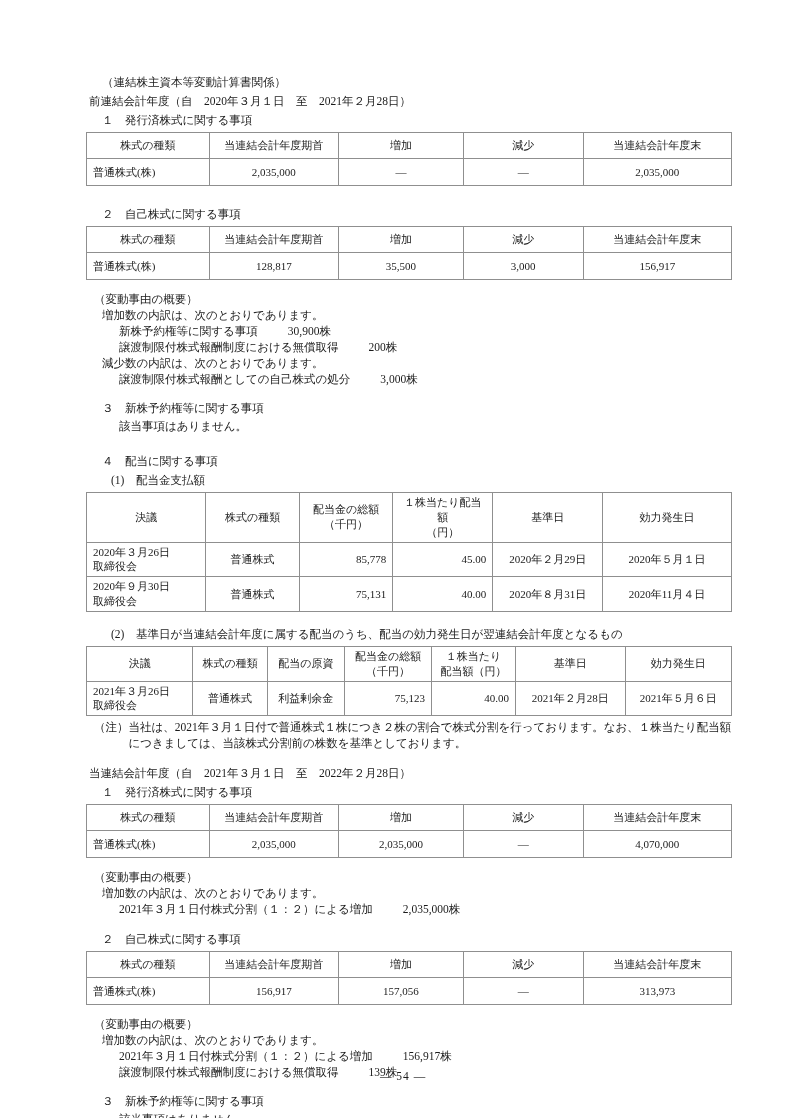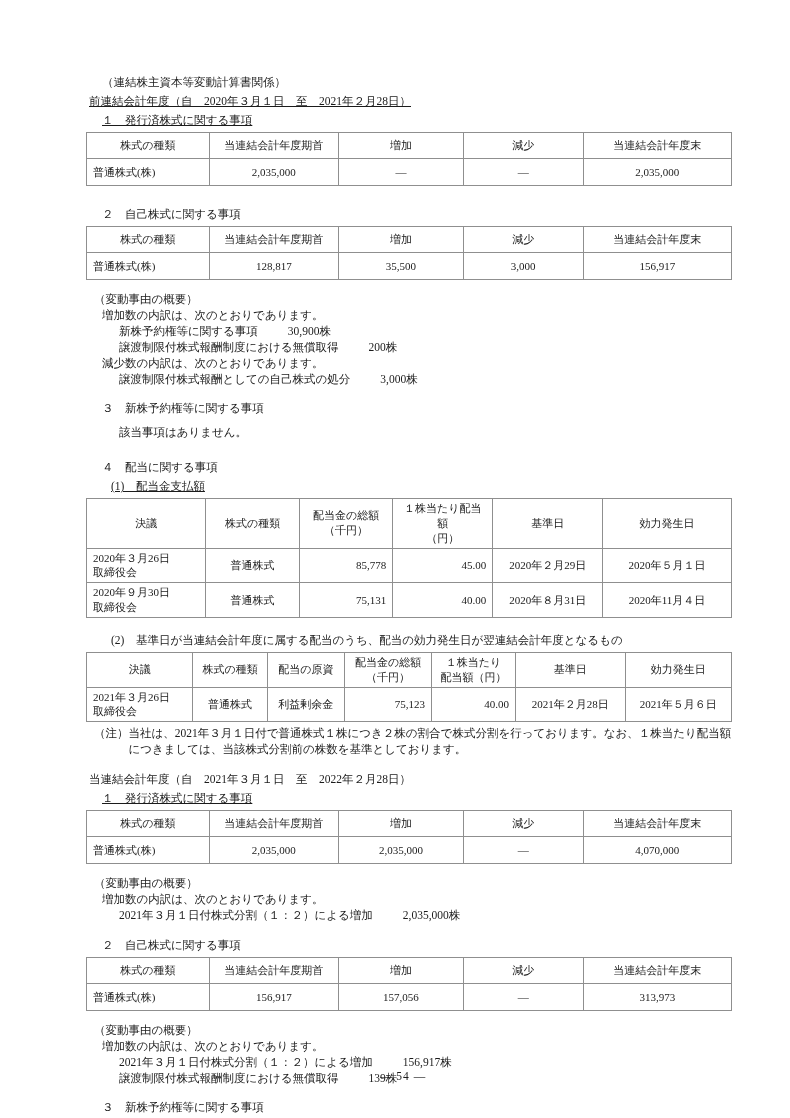--- a/index.html
+++ b/index.html
@@ -21,22 +21,22 @@
     width:646px;
     font-size:11.5px;
     line-height:16px;
   }
   .line { white-space:pre-wrap; }
   .pl3  { padding-left:3px; }
   .pl8  { padding-left:8px; }
   .pl16 { padding-left:16px; }
   .pl25 { padding-left:25px; }
   .pl33 { padding-left:33px; }
-  .mt2  { margin-top:8px; }
-  .mt3  { margin-top:3px;text-decoration:underline; }
+  .mt2  { margin-top:2px; }
+  .mt3  { margin-top:3px; }
   .mt5  { margin-top:11px; }
   .mt13 { margin-top:13px; }
   .mt14 { margin-top:14px; }
   .mt19 { margin-top:19px; }
   .mt20 { margin-top:20px; }
 
   table.tbl {
     border-collapse:collapse;
     table-layout:fixed;
     width:100%;

